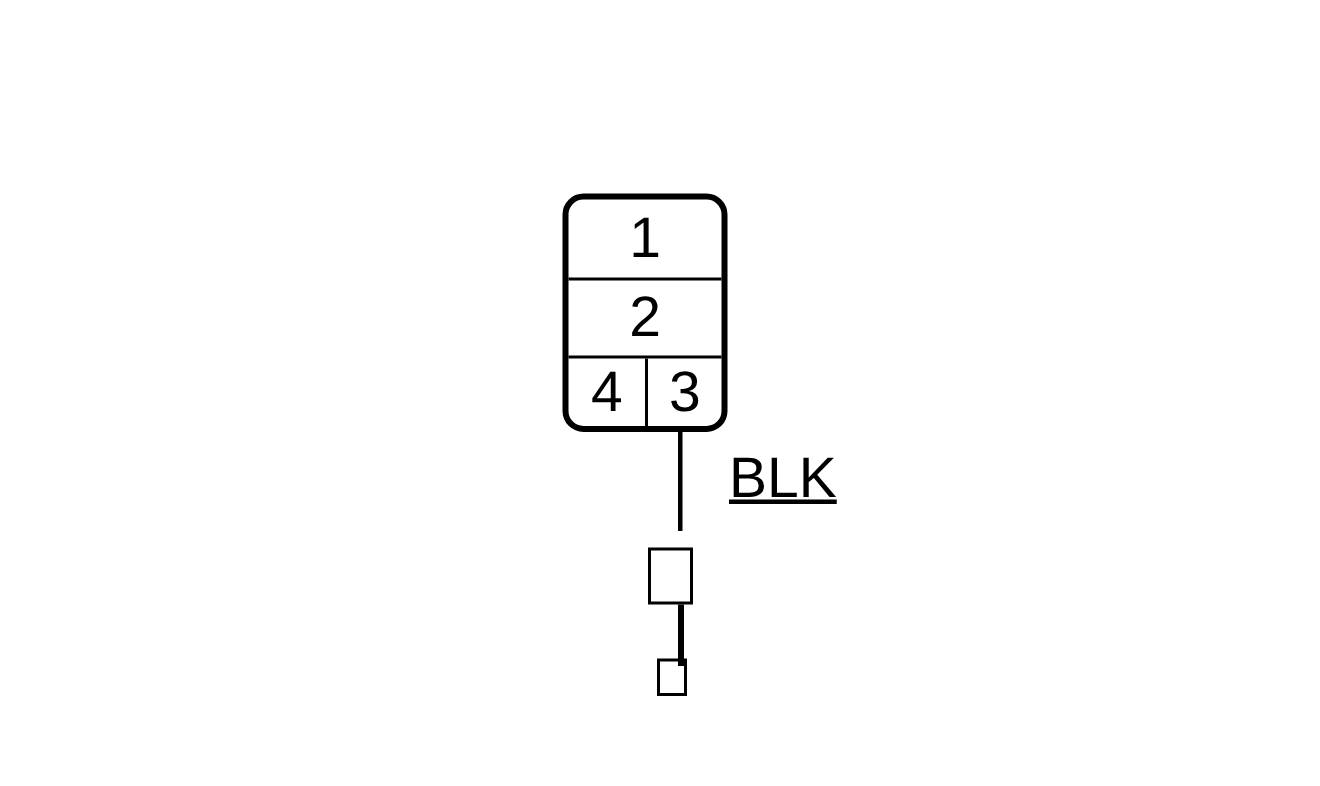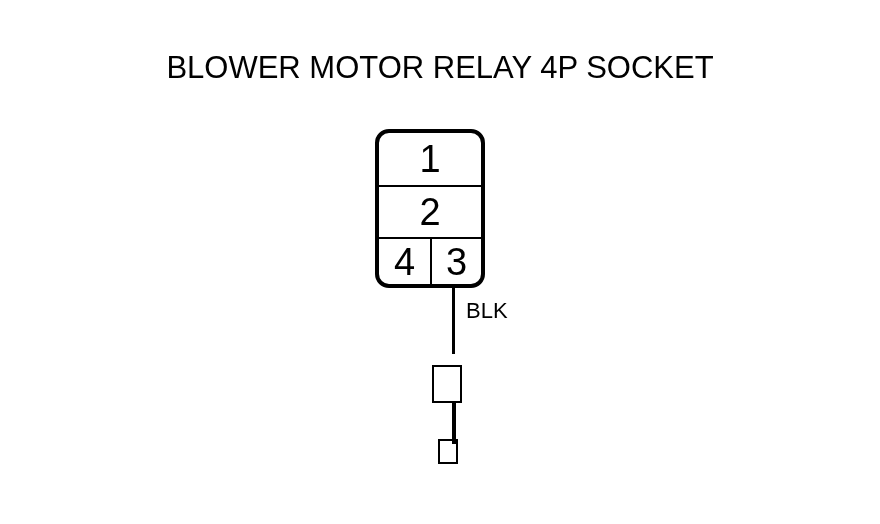--- a/index.html
+++ b/index.html
@@ -69,25 +69,26 @@
   .wire-1 {
     position: absolute;
     left: 452px;
     top: 286px;
     width: 3px;
     height: 68px;
     background: #000000;
   }
   .wire-label {
     position: absolute;
-    left: 466px;
+    left: 486px;
     top: 300px;
-    font-size: 22px;
+    font-size: 38px;
     line-height: 1;
     white-space: nowrap;
+    text-decoration: underline;
   }
   .terminal-large {
     position: absolute;
     left: 432px;
     top: 365px;
     width: 30px;
     height: 38px;
     box-sizing: border-box;
     border: 2px solid #000000;
     background: transparent;
@@ -117,21 +118,20 @@
     font-size: 30px;
     line-height: 1;
     white-space: nowrap;
   }
 </style>
 </head>
 <body>
 
 <div class="canvas">
 
-  <div class="title">BLOWER MOTOR RELAY 4P SOCKET</div>
 
   <div class="connector">
     <div class="pin-row row-1">
       <span class="pin-num">1</span>
     </div>
     <div class="pin-row row-2">
       <span class="pin-num">2</span>
     </div>
     <div class="row-3">
       <div class="cell-4">

